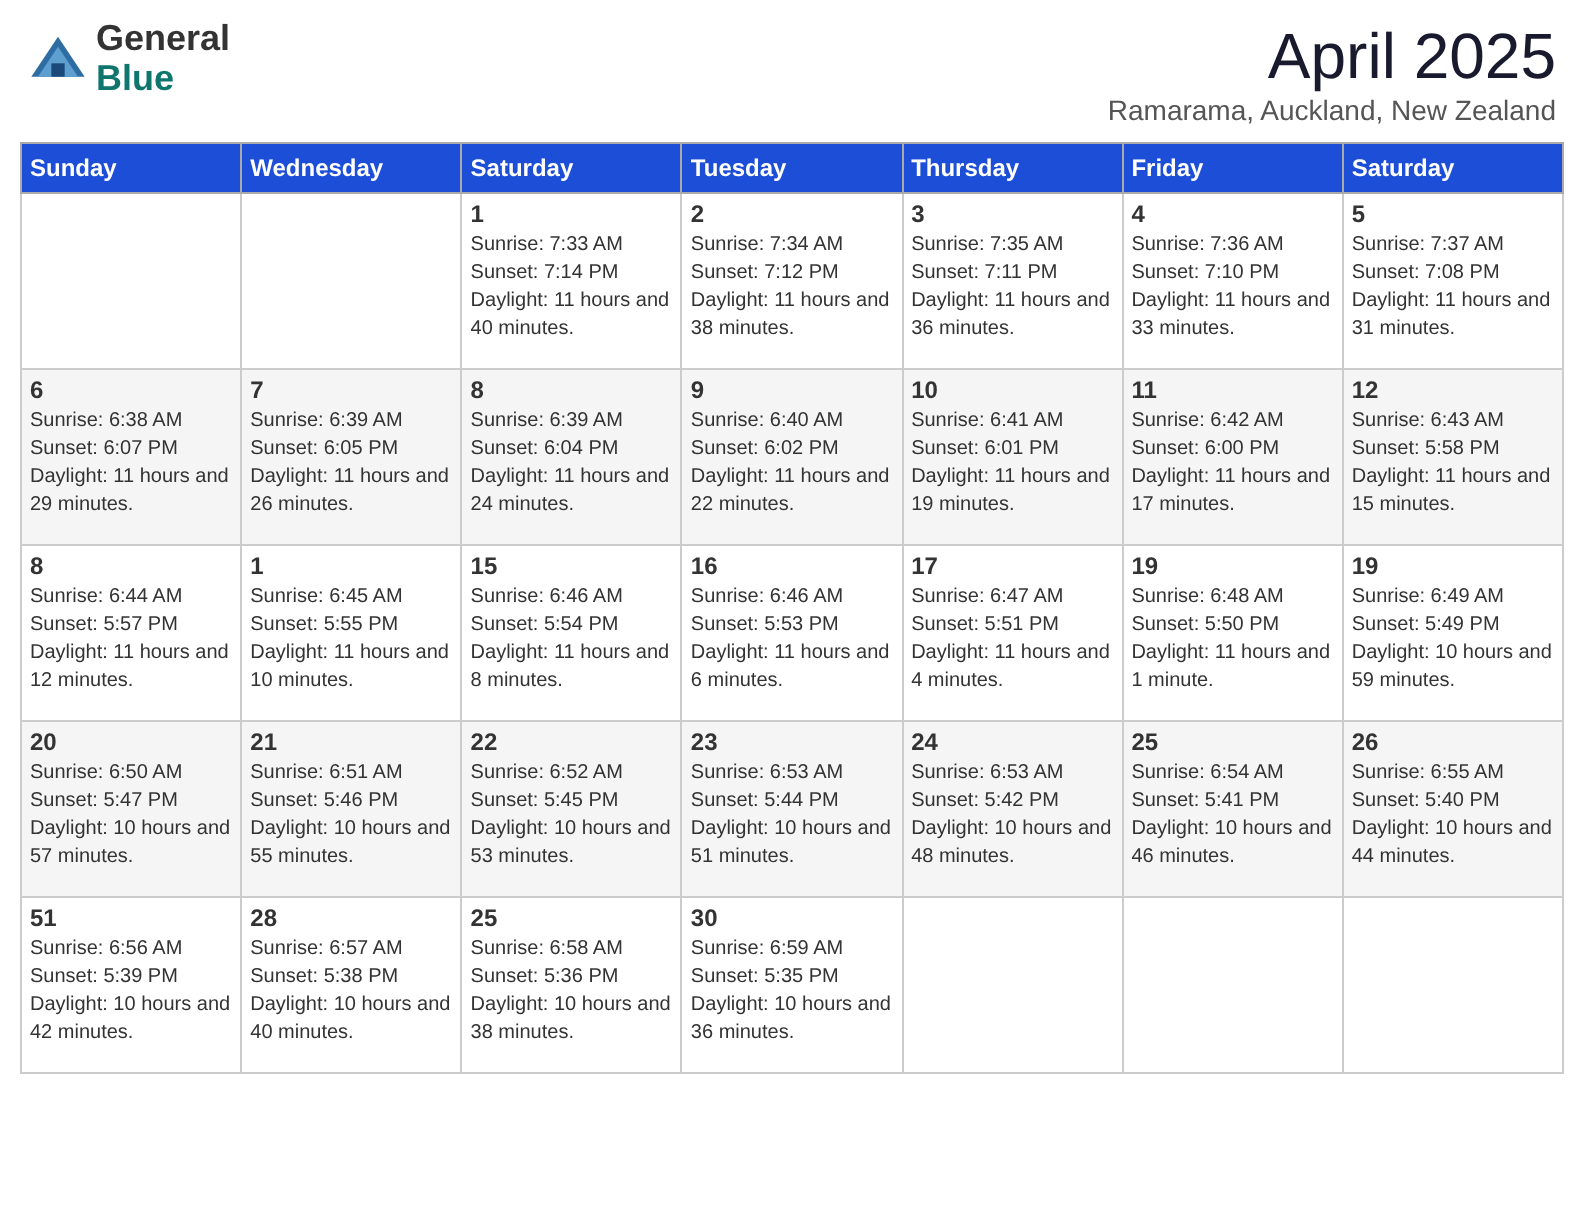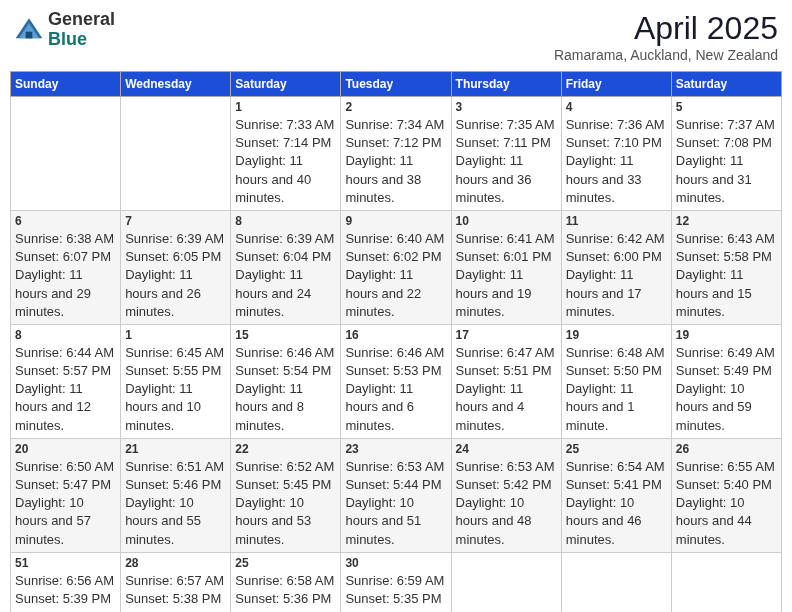--- a/index.html
+++ b/index.html
@@ -82,21 +82,21 @@
     .calendar tr:nth-child(odd) td {
       background: #fff;
     }
     .day-num {
       font-weight: bold;
       font-size: 12px;
       display: block;
       margin-bottom: 2px;
     }
     .day-info {
-      font-size: 13px;
+      font-size: 10px;
       line-height: 1.4;
       color: #333;
     }
     .empty-cell {
       background: #fff !important;
     }
   </style>
 </head>
 <body>
 

